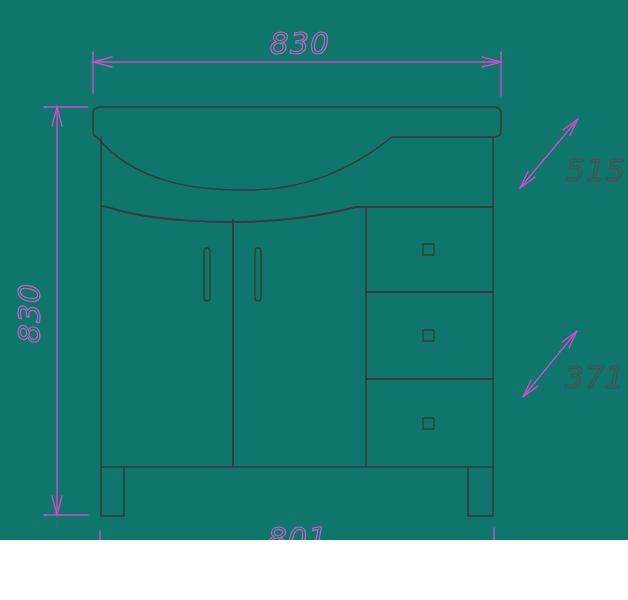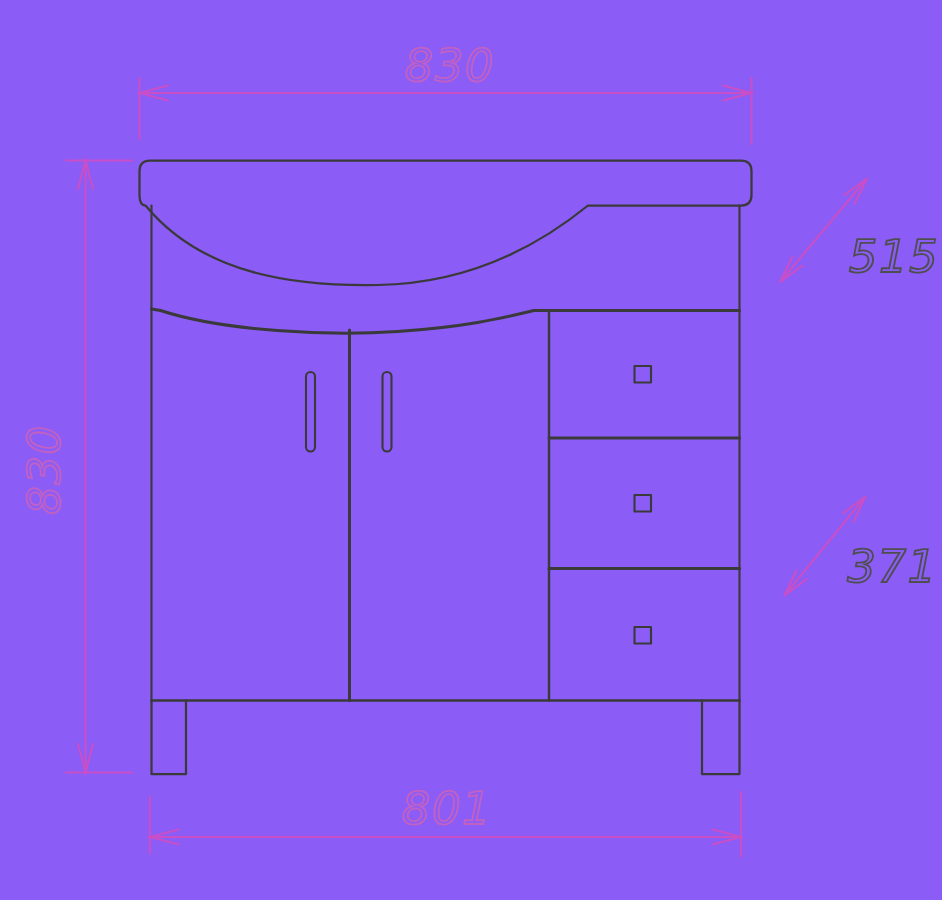--- a/index.html
+++ b/index.html
@@ -4,22 +4,22 @@
 <style>
   html, body {
     margin: 0;
     padding: 0;
     background: #ffffff;
     font-family: "DejaVu Sans", sans-serif;
   }
   .page {
     position: relative;
     width: 628px;
-    height: 600px;
-    background: #8b5cf6;
+    height: 540px;
+    background: #0f766e;
     overflow: hidden;
     text-decoration: underline;
   }
   svg { display: block; }
   .dim-text {
     font-family: "DejaVu Sans", sans-serif;
     font-style: italic;
     font-size: 30px;
     letter-spacing: 1px;
     fill: none;

